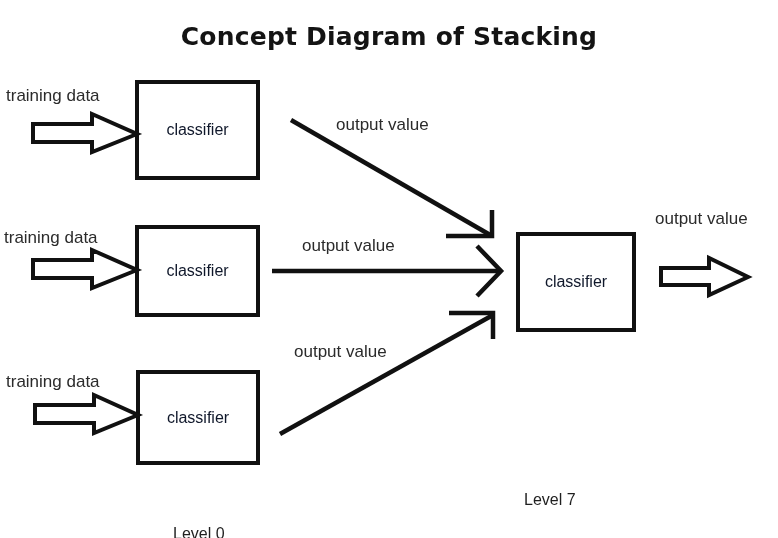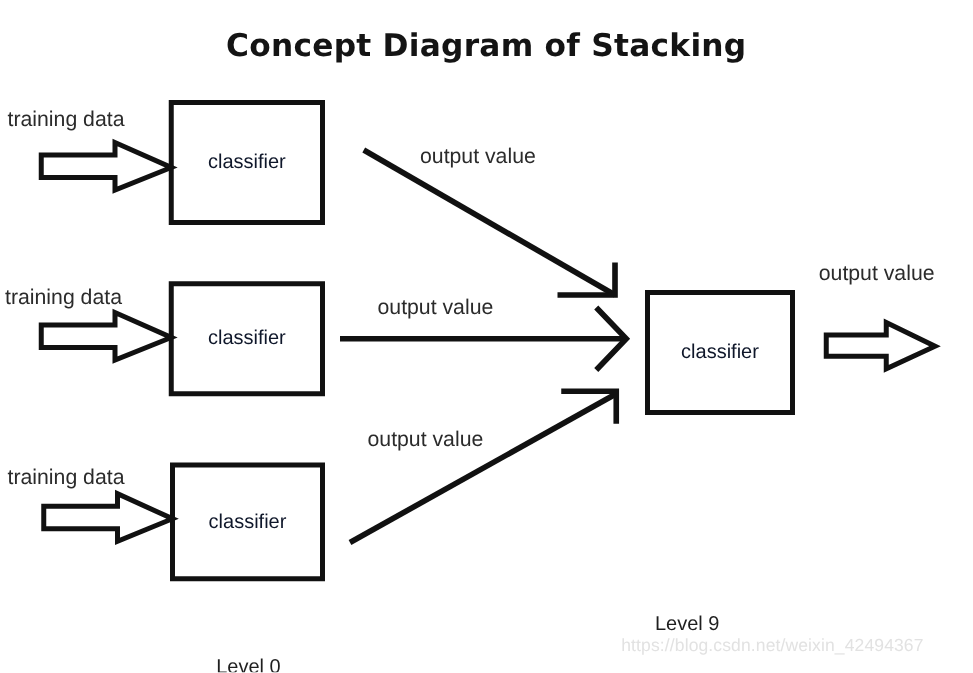--- a/index.html
+++ b/index.html
@@ -136,17 +136,16 @@
   <div class="lbl" id="td-1">training data</div>
   <div class="lbl" id="td-2">training data</div>
   <div class="lbl" id="td-3">training data</div>
 
   <div class="lbl" id="ov-1">output value</div>
   <div class="lbl" id="ov-2">output value</div>
   <div class="lbl" id="ov-3">output value</div>
   <div class="lbl" id="ov-4">output value</div>
 
   <div class="level-cap" id="lv-0">Level 0</div>
-  <div class="level-cap" id="lv-1">Level 9</div>
+  <div class="level-cap" id="lv-1">Level 7</div>
 
-  <div class="watermark">https://blog.csdn.net/weixin_42494367</div>
 
 </div>
 
 </body></html>

